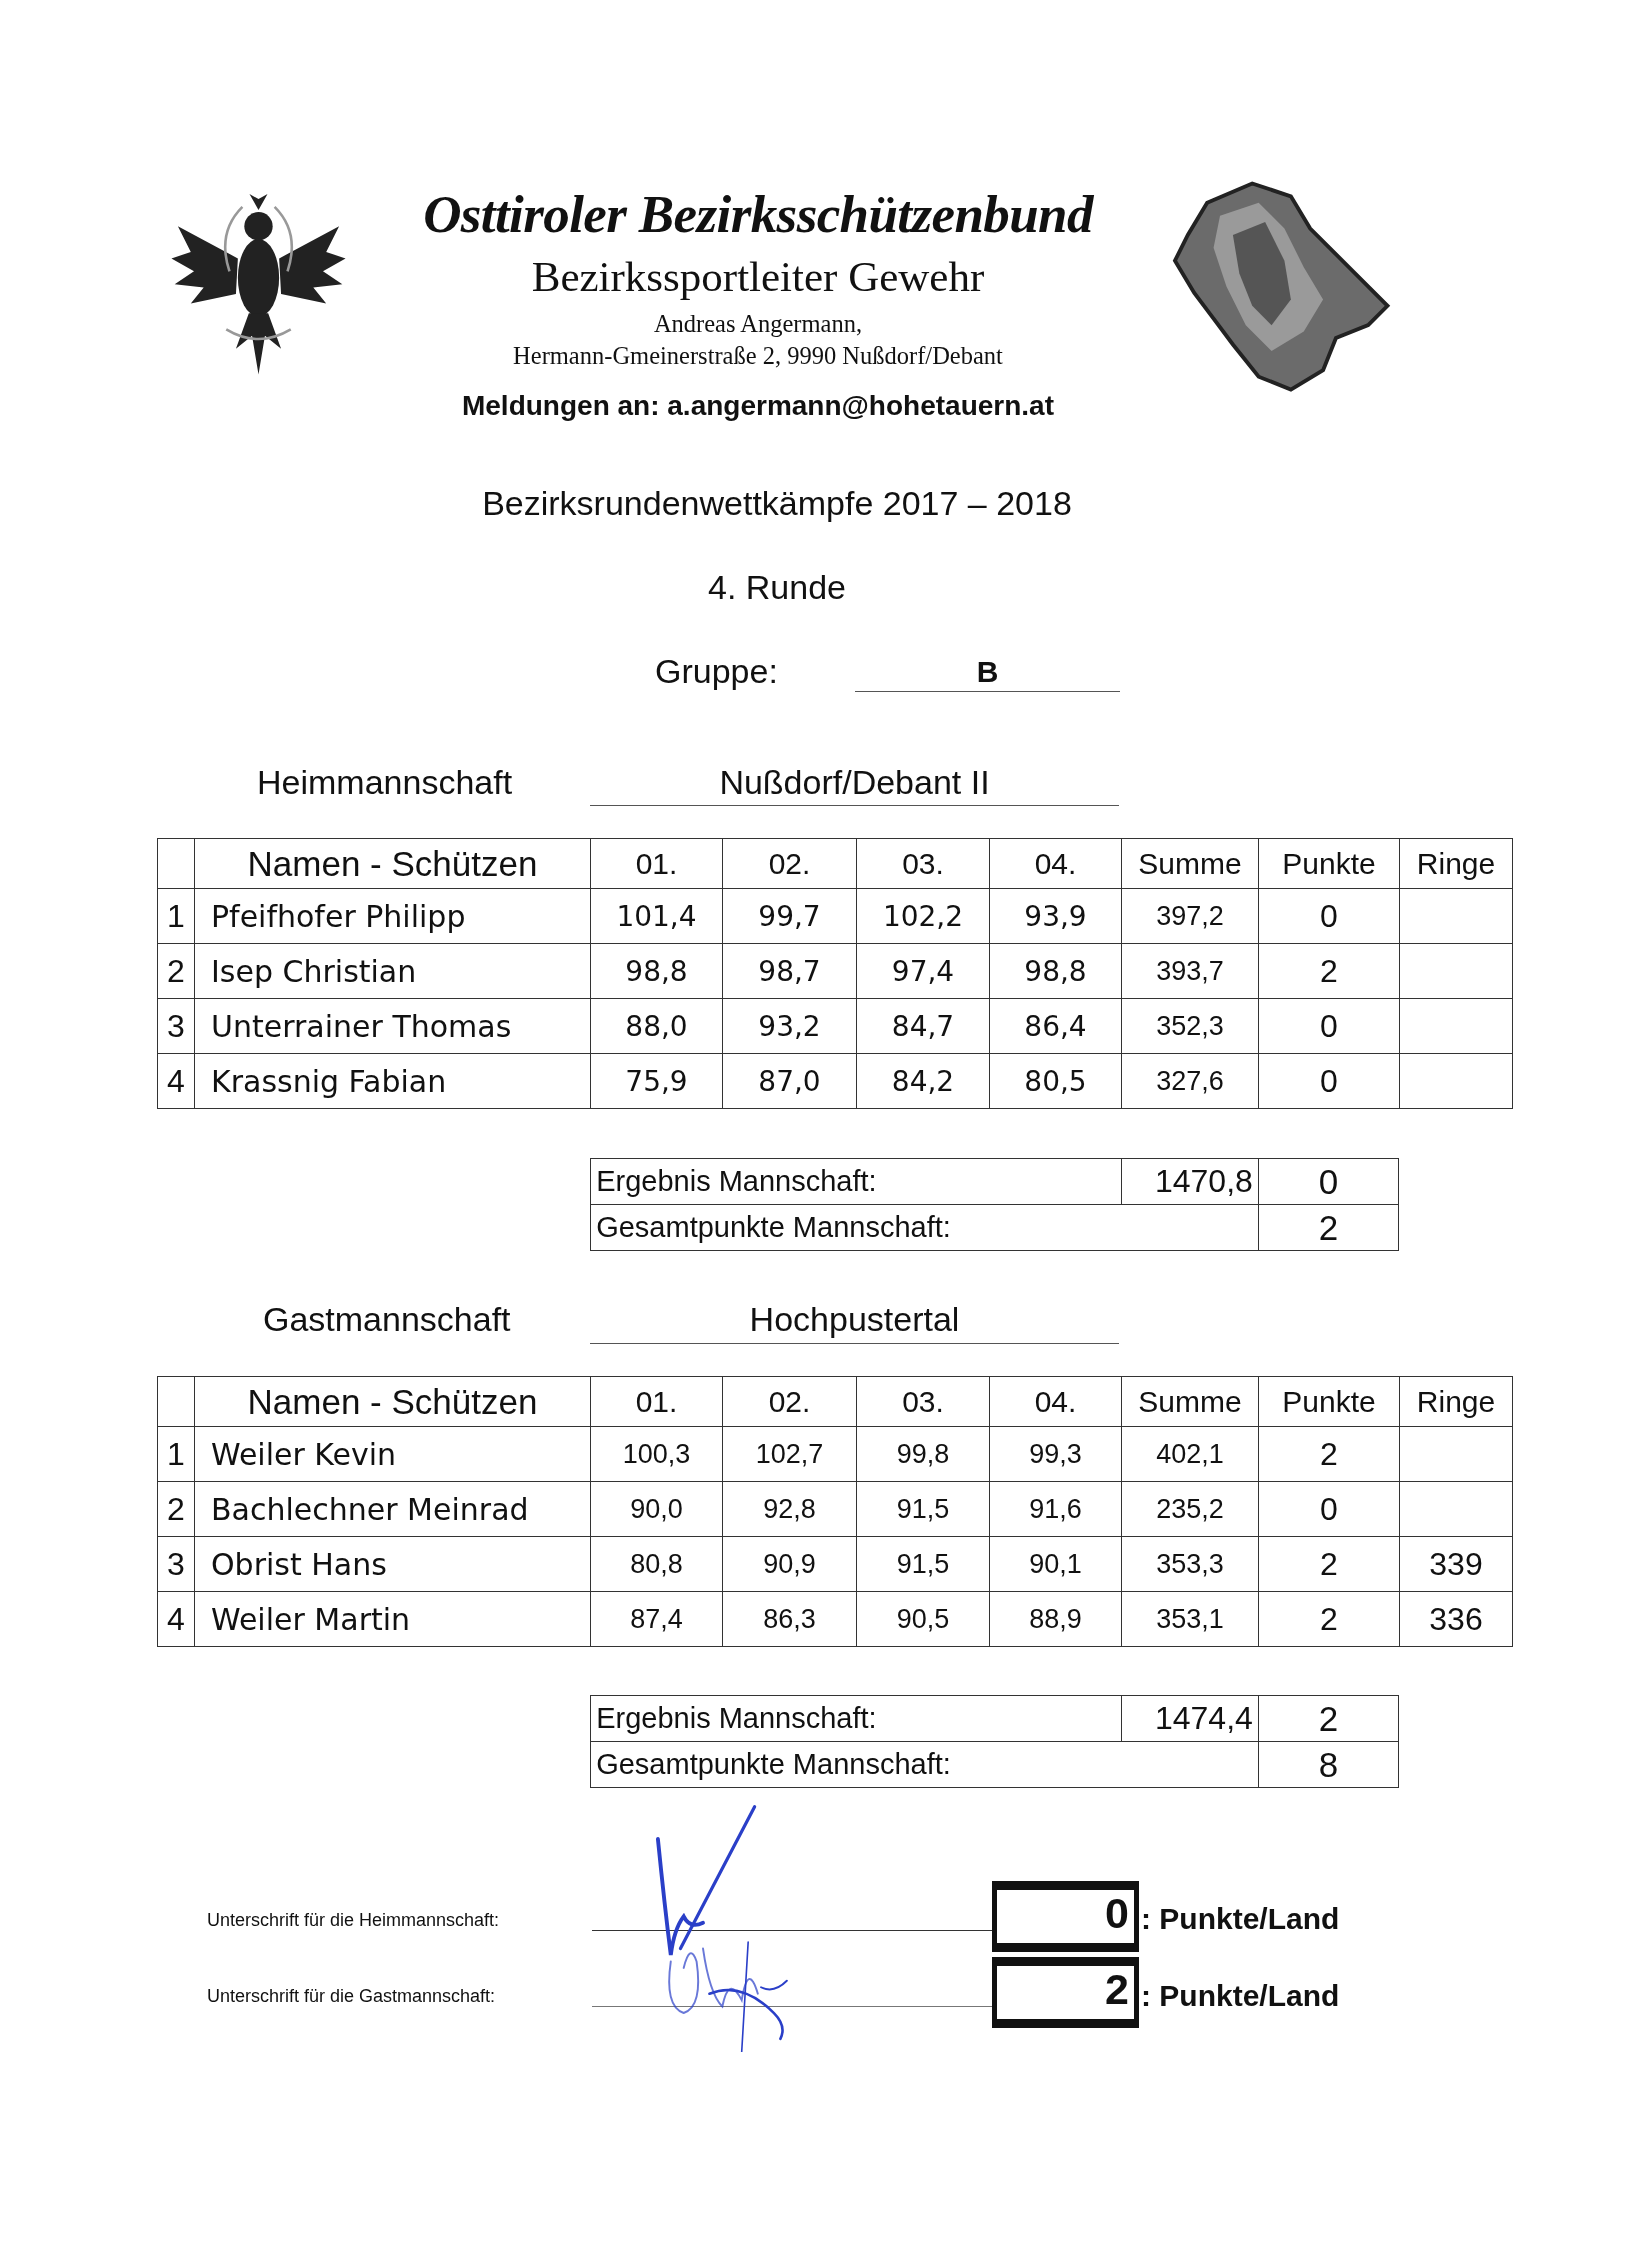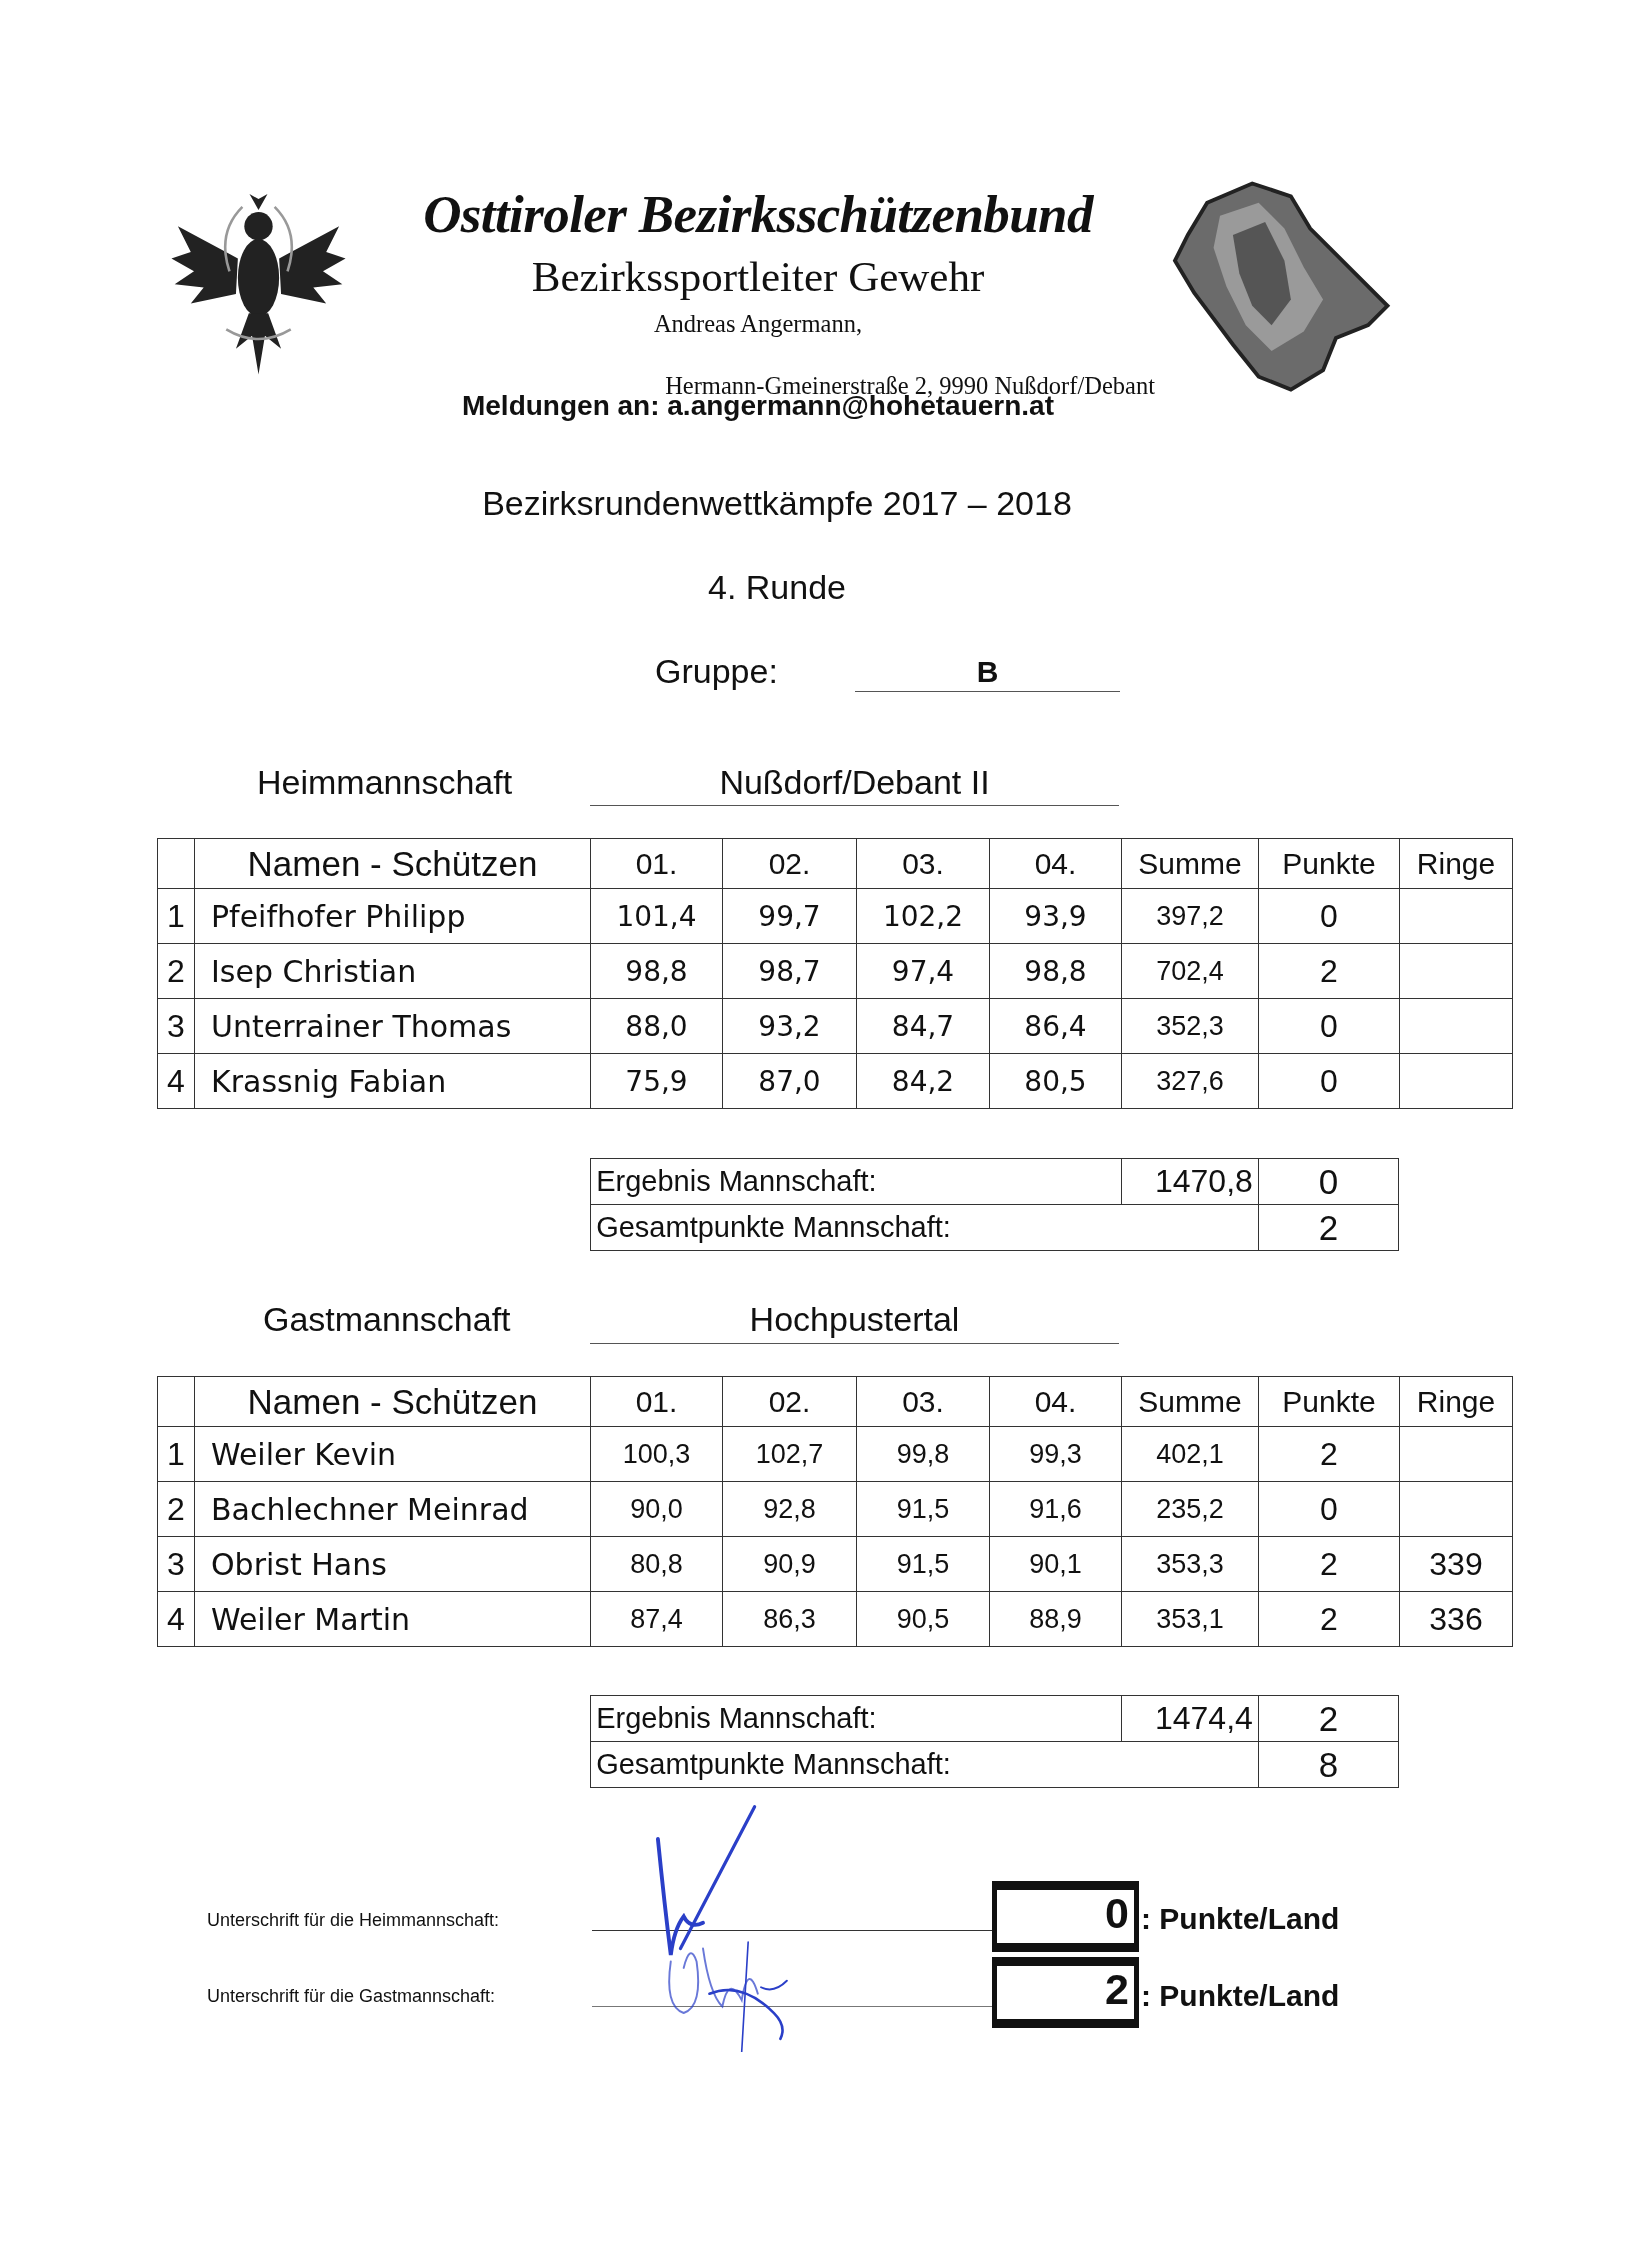--- a/index.html
+++ b/index.html
@@ -2,21 +2,21 @@
 <html style="font-size:10.3px"><head>
 <meta charset="utf-8">
 <style>
   html, body { margin:0; padding:0; background:#ffffff; }
   body { width:1647px; height:2261px; position:relative; overflow:hidden; color:#111; font-family:"Liberation Sans", sans-serif; }
   .abs { position:absolute; }
   .serif { font-family:"Liberation Serif", serif; }
   .org-title { left:361px; top:184px; width:794px; font-size:53px; font-weight:bold; font-style:italic; text-align:center; letter-spacing:-0.6px; }
   .org-sub { left:361px; top:252px; width:794px; font-size:43px; text-align:center; }
   .org-name { left:361px; top:310px; width:794px; font-size:24.5px; text-align:center; }
-  .org-addr { left:361px; top:342px; width:794px; font-size:24.5px; text-align:right;margin-top:30px; }
+  .org-addr { left:361px; top:342px; width:794px; font-size:24.5px; text-align:center; }
   .mail { left:361px; top:390px; width:794px; font-size:28px; font-weight:bold; text-align:center; }
   .comp { left:361px; top:484px; width:832px; font-size:34px; text-align:center; }
   .runde { left:361px; top:568px; width:832px; font-size:34px; text-align:center; }
   .gruppe-label { left:655px; top:652px; font-size:34px; }
   .gruppe-val { left:855px; top:655px; width:265px; font-size:30px; font-weight:bold; text-align:center; }
   .gruppe-line { left:855px; top:691px; width:265px; height:0; border-top:1.9px solid #555; }
   .team-label { font-size:34px; }
   .team-val { width:529px; font-size:34px; text-align:center; }
   .team-line { width:529px; height:0; border-top:1.9px solid #555; }
 
@@ -117,21 +117,21 @@
     <td class="pts">0</td>
     <td class="pts"></td>
   </tr>
   <tr>
     <td class="idx">2</td>
     <td class="name">Isep Christian</td>
     <td class="num">98,8</td>
     <td class="num">98,7</td>
     <td class="num">97,4</td>
     <td class="num">98,8</td>
-    <td class="sm">702,4</td>
+    <td class="sm">393,7</td>
     <td class="pts">2</td>
     <td class="pts"></td>
   </tr>
   <tr>
     <td class="idx">3</td>
     <td class="name">Unterrainer Thomas</td>
     <td class="num">88,0</td>
     <td class="num">93,2</td>
     <td class="num">84,7</td>
     <td class="num">86,4</td>

